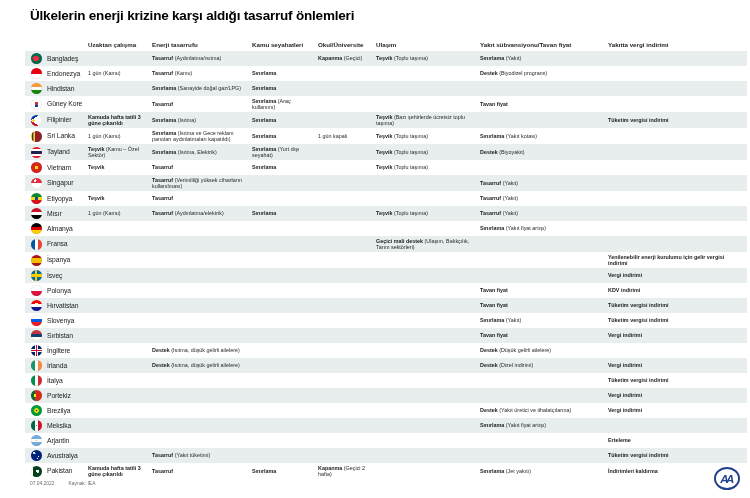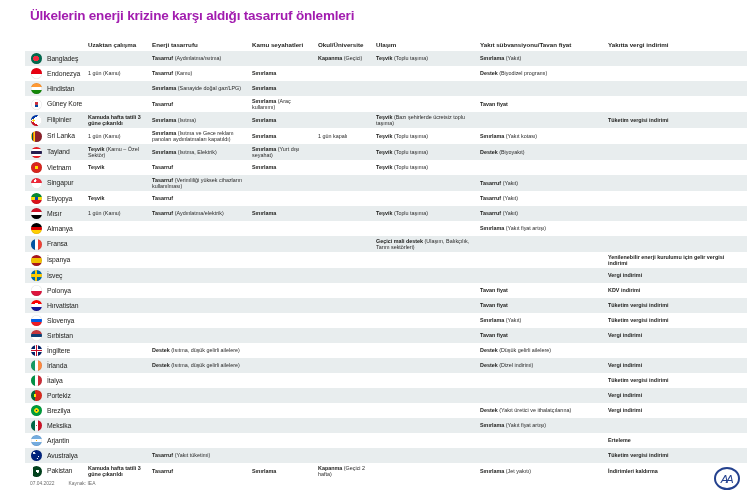--- a/index.html
+++ b/index.html
@@ -4,21 +4,21 @@
 <style>
   html,body{margin:0;padding:0;}
   body{
     width:750px;height:498px;position:relative;overflow:hidden;
     background:#ffffff;color:#1d1d1b;
     font-family:"Liberation Sans","DejaVu Sans",sans-serif;
     -webkit-font-smoothing:antialiased;
   }
   .title{
     position:absolute;left:30px;top:8px;
-    font-size:13.5px;font-weight:bold;letter-spacing:-0.2px;color:#a21caf;
+    font-size:13.5px;font-weight:bold;letter-spacing:-0.2px;color:#000000;
   }
   .grid{
     display:grid;
     grid-template-columns:63px 64px 100px 66px 58px 104px 128px 1fr;
   }
   .header-row{
     position:absolute;left:25px;top:34px;width:722px;height:16px;
     align-items:end;
   }
   .header-row .hcell{
@@ -93,21 +93,21 @@
     radial-gradient(circle at 60% 48%,#fff 0 17%,transparent 18%),
     linear-gradient(90deg,#fff 0 22%,#01411c 22%);}
   .footer{
     position:absolute;left:30px;top:481px;
     font-size:4.9px;color:#6b6b6b;display:flex;gap:14px;
   }
   .aa-logo{
     position:absolute;right:10px;top:467px;width:26px;height:23px;
     border:2px solid #24418e;border-radius:50%;
     display:flex;align-items:center;justify-content:center;
-    color:#24418e;font-weight:normal;font-size:11.5px;letter-spacing:-2.5px;
+    color:#24418e;font-weight:bold;font-size:11.5px;letter-spacing:-2.5px;
     padding-right:2px;box-sizing:border-box;font-style:italic;
   }
 </style>
 </head>
 <body>
 
 <div class="title">Ülkelerin enerji krizine karşı aldığı tasarruf önlemleri</div>
 
 <div class="grid header-row">
   <div class="hcell"></div>

